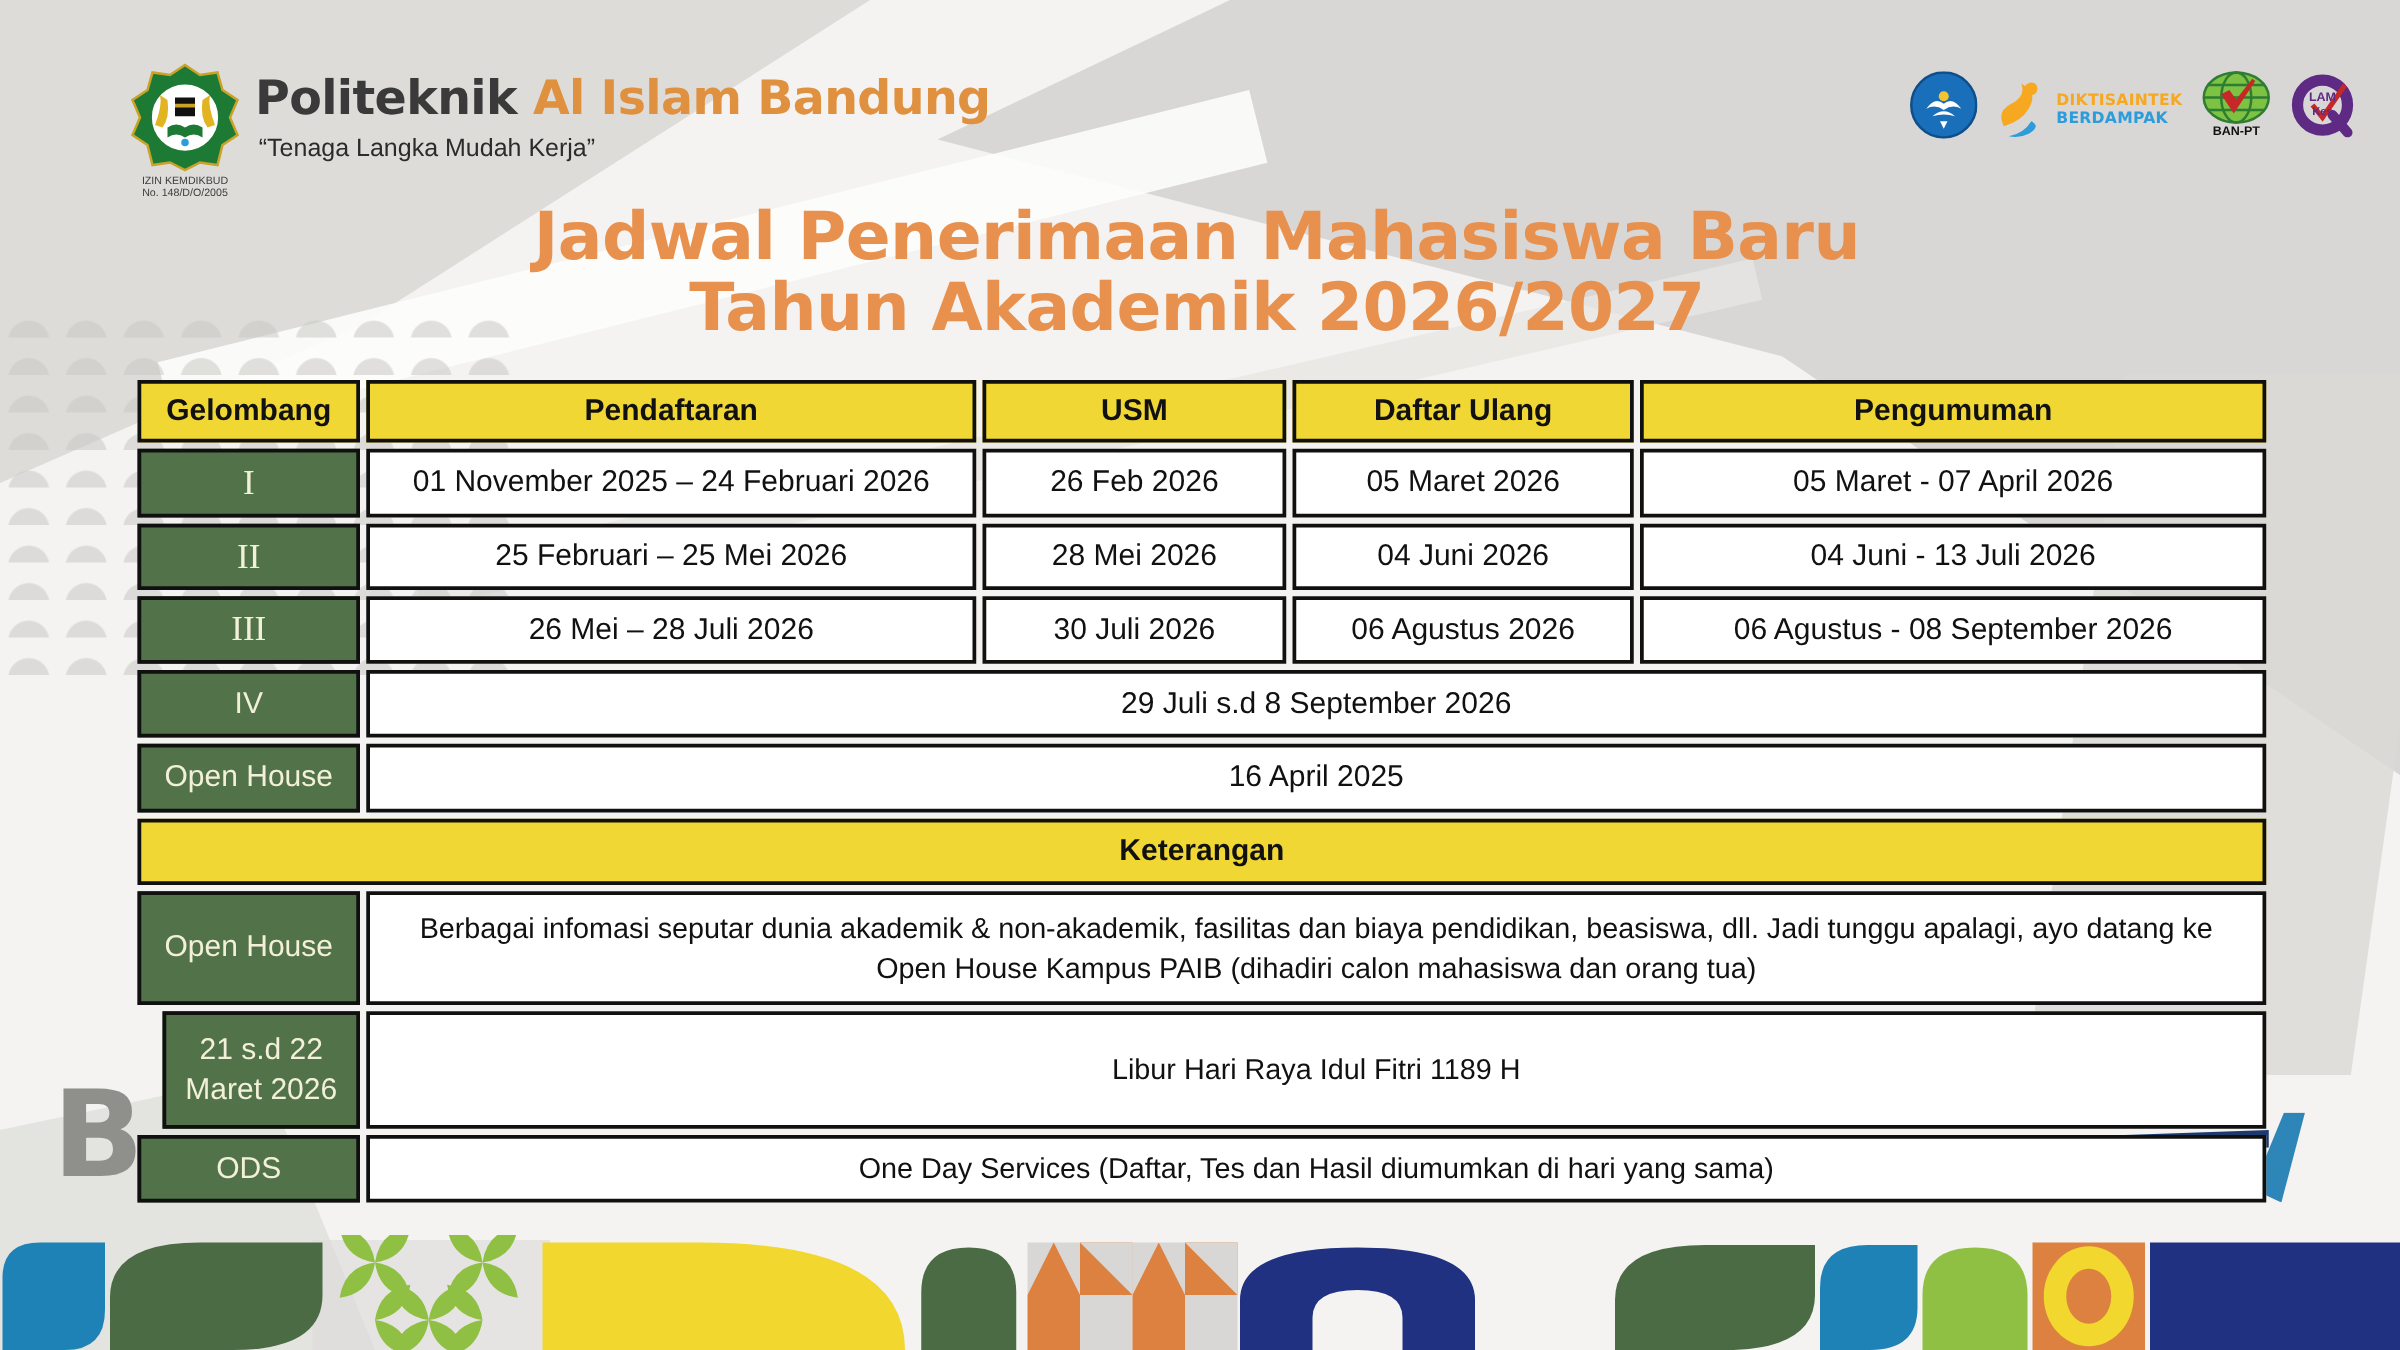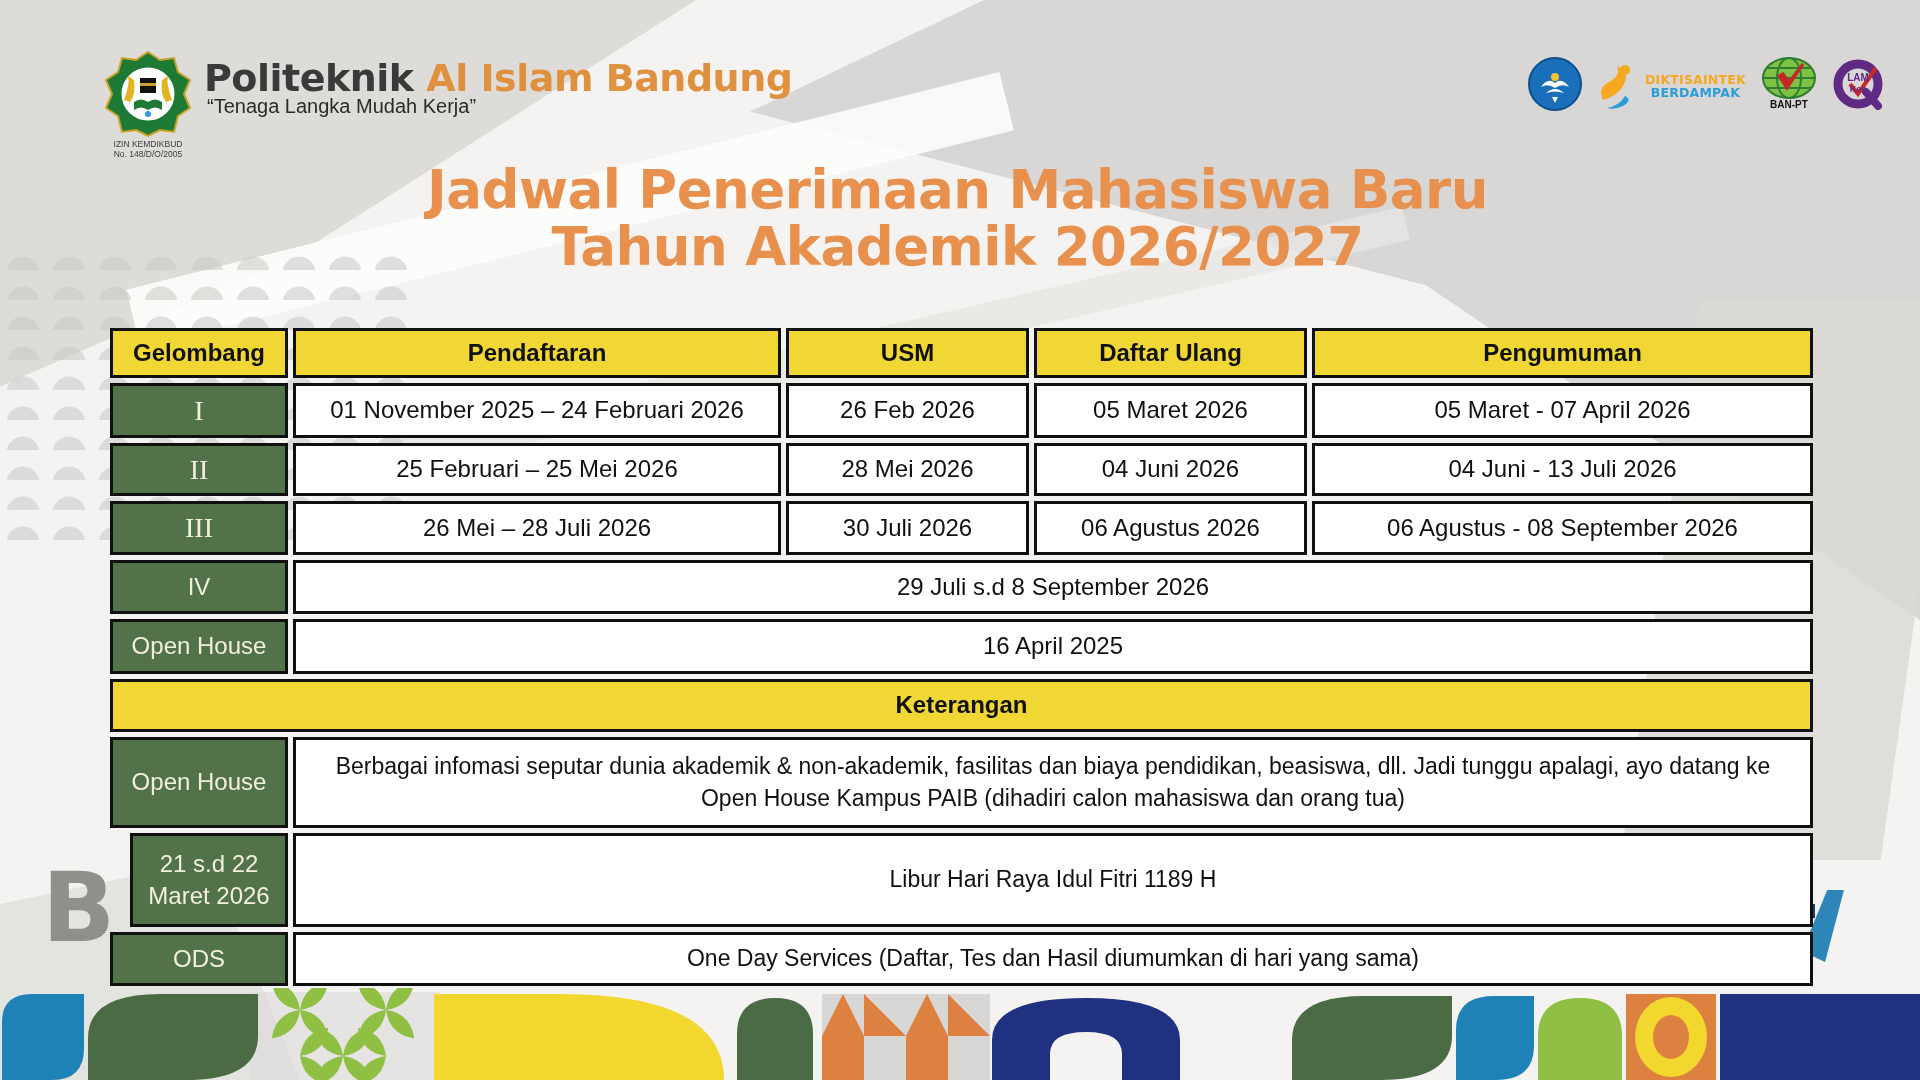--- a/index.html
+++ b/index.html
@@ -31,35 +31,35 @@
   .bg-swoosh { position:absolute; left:1802px; top:890px; width:42px; height:72px;
          background:#2e86b8; clip-path:polygon(100% 0,55% 100%,0 85%,60% 0); }
 
   
   .brand-logo { position:absolute; left:104px; top:50px; }
   .license { position:absolute; left:86px; top:139px; width:124px; text-align:center;
              font-size:8.5px; font-weight:normal; color:#3c3c3c; line-height:1.2; }
   .brand-text { position:absolute; left:204px; top:56px; font-size:38px; font-weight:800;
                 color:#3a3a3a; font-family:"DejaVu Sans", sans-serif; letter-spacing:-0.5px;}
   .brand-text .accent { color:#e0913f; }
-  .tagline { position:absolute; left:207px; top:95px; font-size:20px; color:#2b2b2b; }
+  .tagline { position:absolute; left:207px; top:108px; font-size:20px; color:#2b2b2b; }
 
   .partners { position:absolute; left:1528px; top:56px; display:flex; align-items:center; gap:13px; }
   .dikti-text { font-size:12.5px; font-weight:900; line-height:1.05; letter-spacing:.2px;
                 font-family:"DejaVu Sans", sans-serif; }
   .dikti-text .l1 { color:#f6a821; }
   .dikti-text .l2 { color:#2d9cdb; }
 
   
   .title { position:absolute; left:0; top:162px; width:1915px; text-align:center;
            color:#e8914e; font-weight:800; font-size:53px; line-height:1.07;
            font-family:"DejaVu Sans", sans-serif; letter-spacing:-0.5px; }
 
   
-  .schedule { position:absolute; left:110px; top:328px; width:1352px; display:grid;
+  .schedule { position:absolute; left:110px; top:304px; width:1352px; display:grid;
               grid-template-columns:178px 488px 243px 273px 501px;
               grid-template-rows:50px 55px 53px 54px 54px 55px 53px 91px 94px 54px;
               gap:5px; }
   .cell { border:3px solid #101010; display:flex; align-items:center; justify-content:center;
           text-align:center; font-size:24px; color:#111; background:#fff; line-height:1.35; }
   .cell.head { background:#f1d733; font-weight:bold; }
   .cell.glabel { background:#527249; color:#f3f0da; }
   .cell.serif { font-family:"Liberation Serif", serif; font-size:28px; }
   .cell.desc { font-size:23px; padding:4px 36px; }
   .span4 { grid-column:2 / 6; }
@@ -111,21 +111,21 @@
     <span>
       <svg width="54" height="54" viewBox="0 0 54 54">
         <circle cx="27" cy="27" r="26" fill="#1a6fba"></circle>
         <circle cx="27" cy="27" r="26" fill="none" stroke="#0e4f8a" stroke-width="2"></circle>
         <path d="M13 30 Q20 20 27 26 Q34 20 41 30 Q34 26 27 31 Q20 26 13 30 Z" fill="#fff"></path>
         <path d="M18 36 Q27 28 36 36 Q27 33 18 36 Z" fill="#fff"></path>
         <circle cx="27" cy="20" r="4" fill="#f4c430"></circle>
         <path d="M24 40 L30 40 L27 46 Z" fill="#fff"></path>
       </svg>
     </span>
-    <span style="display:flex;align-items:center;gap:6px;text-align:center;">
+    <span style="display:flex;align-items:center;gap:6px;">
       <svg width="44" height="48" viewBox="0 0 44 48">
         <path d="M8 38 Q2 26 14 20 Q26 14 22 4 Q36 10 28 24 Q22 34 8 38 Z" fill="#f6a821"></path>
         <path d="M12 46 Q24 44 30 34 Q38 38 28 44 Q20 48 12 46 Z" fill="#2d9cdb"></path>
         <circle cx="30" cy="8" r="5" fill="#f6a821"></circle>
       </svg>
       <span class="dikti-text">
         <span class="l1">DIKTISAINTEK</span><br>
         <span class="l2">BERDAMPAK</span>
       </span>
     </span>

